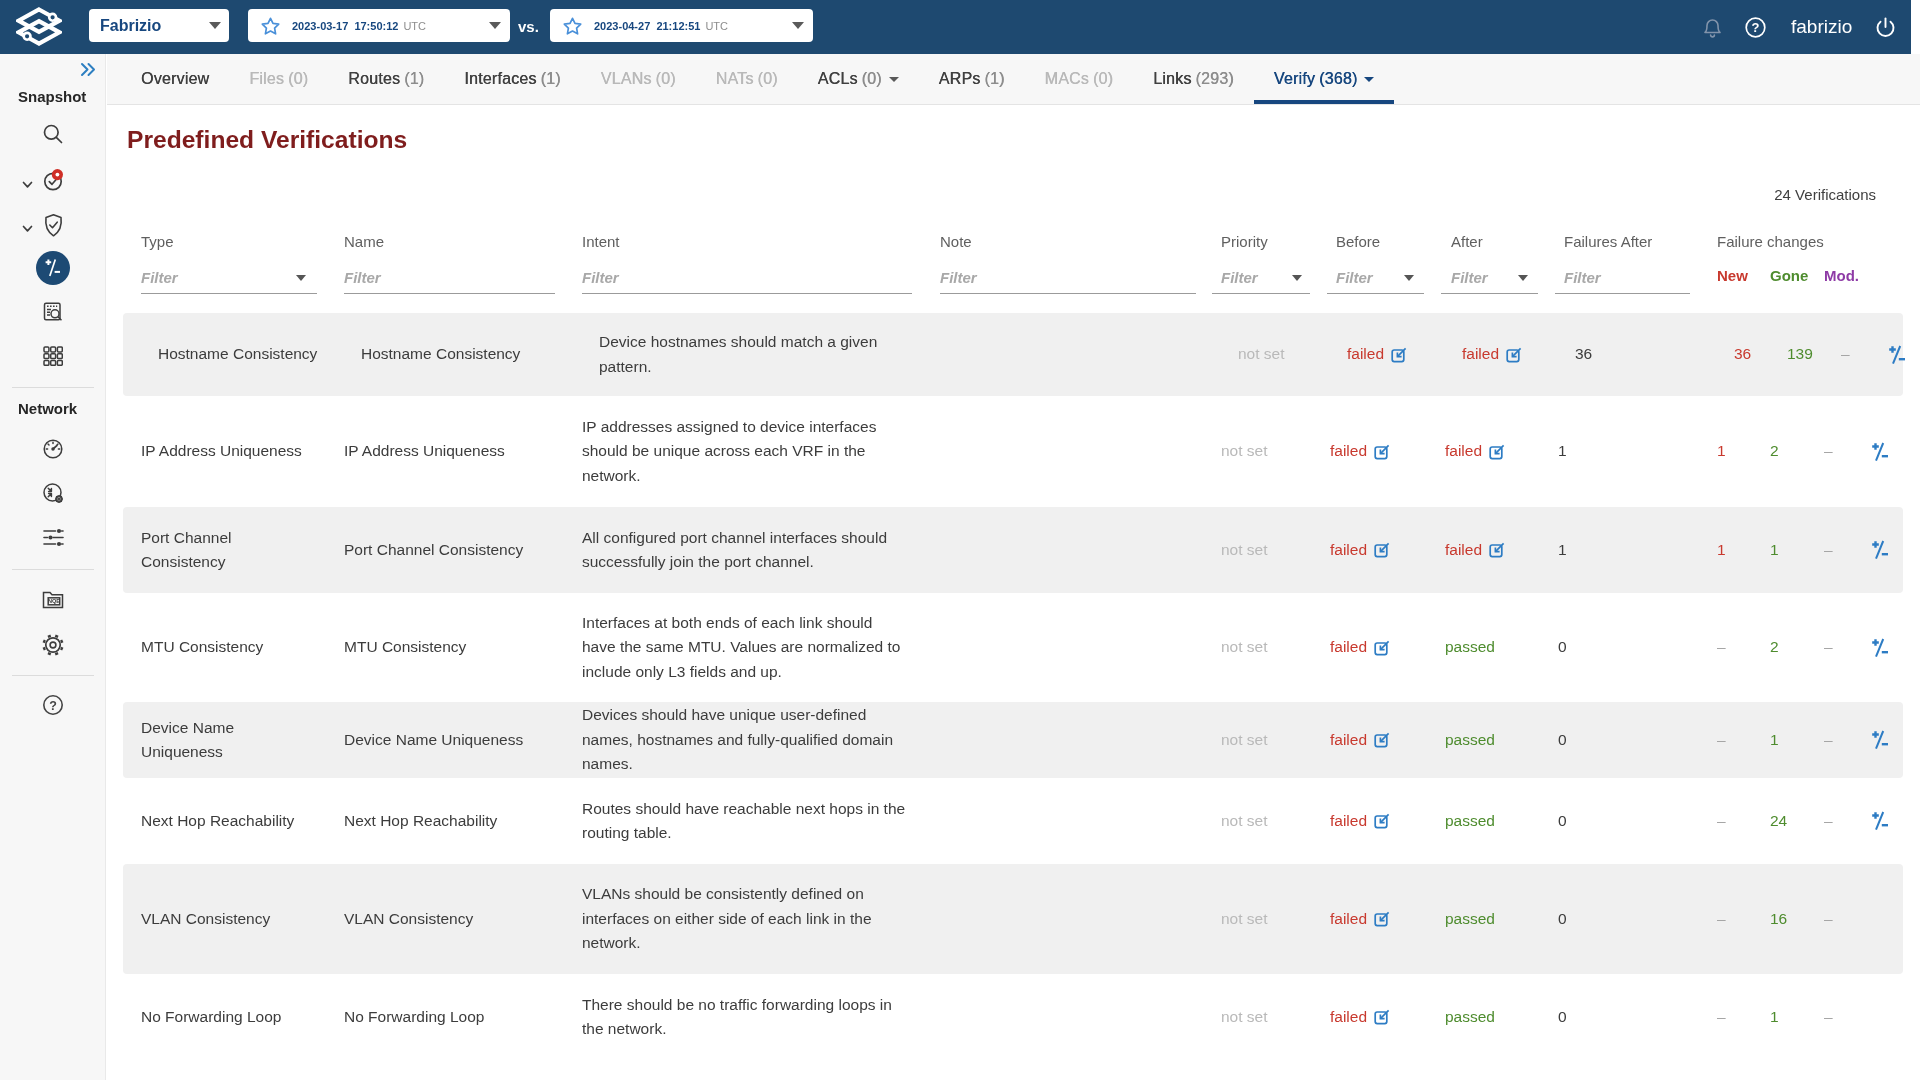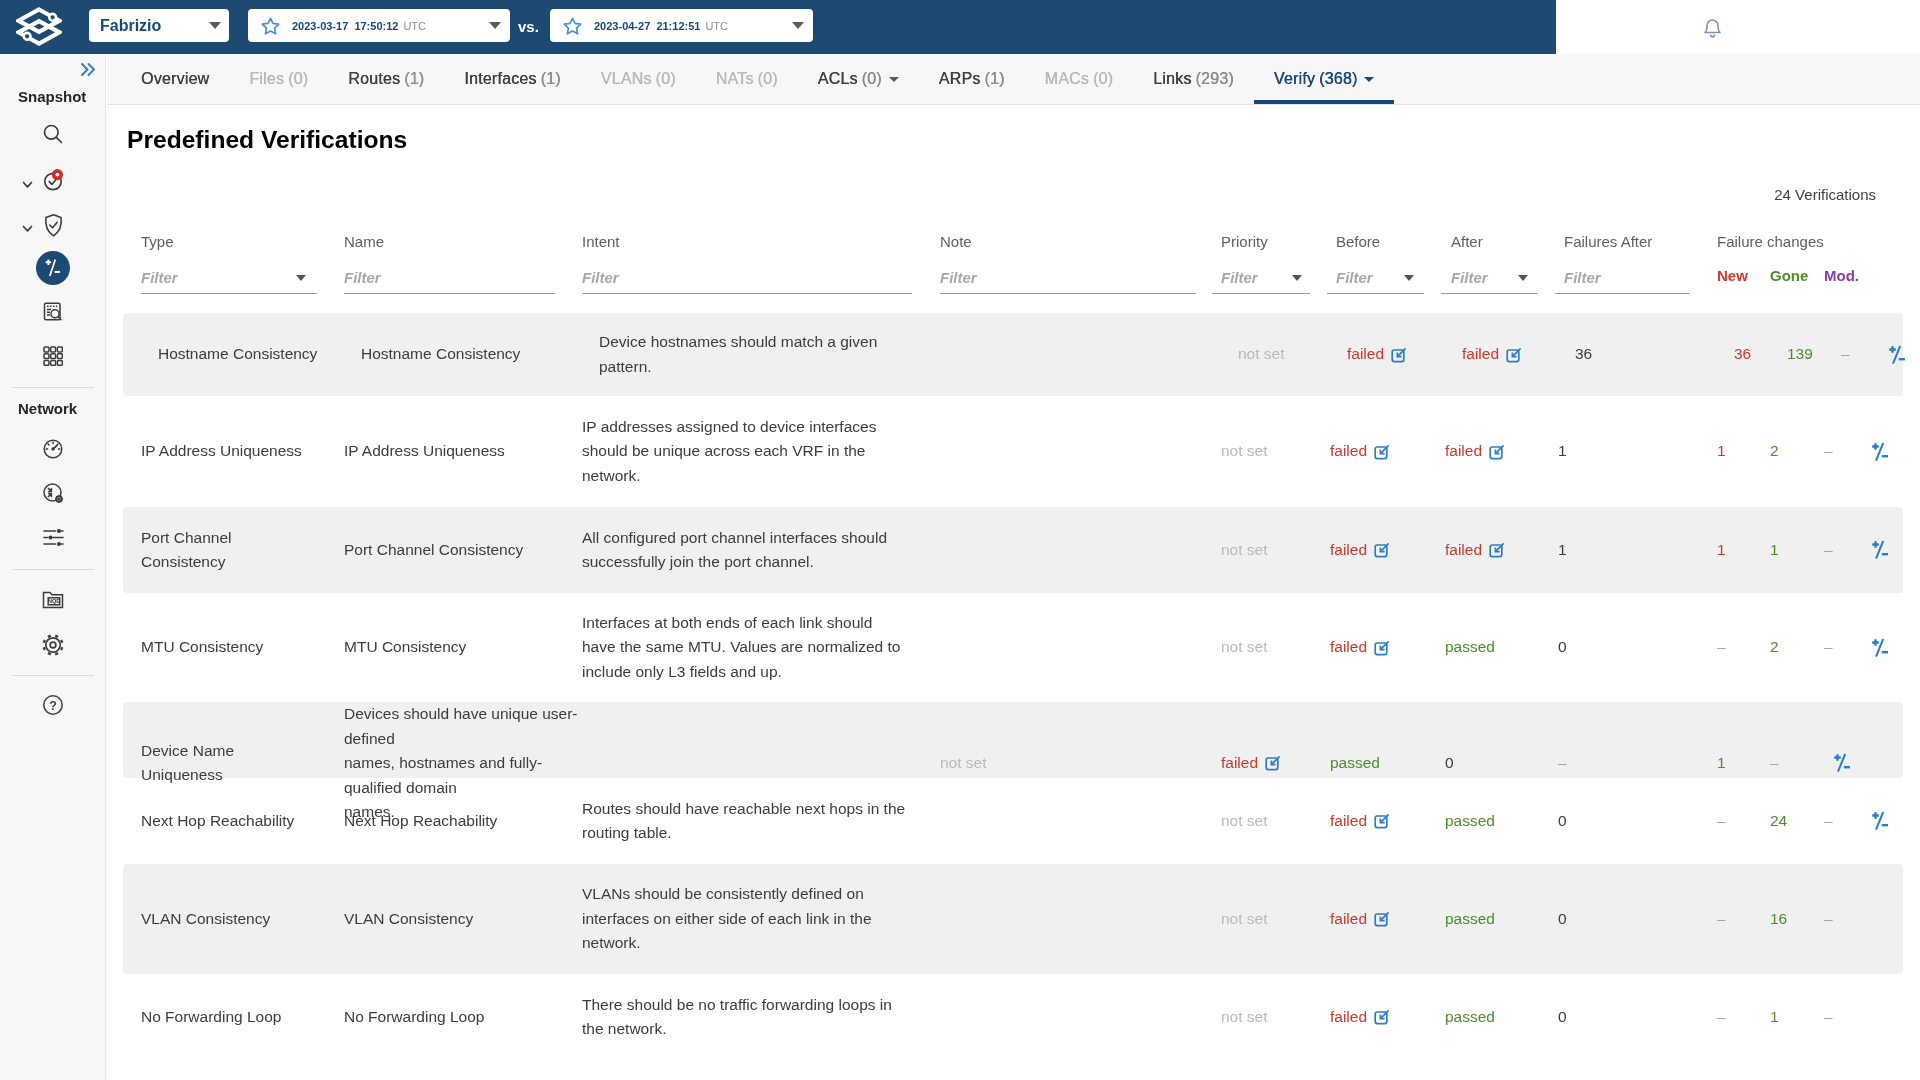--- a/index.html
+++ b/index.html
@@ -1,21 +1,21 @@
 <!DOCTYPE html>
 <html><head>
 <meta charset="utf-8">
 <style>
 * { margin:0; padding:0; box-sizing:border-box; }
 html,body { width:1920px; height:1080px; overflow:hidden; background:#fff;
   font-family:"Liberation Sans", sans-serif; }
 .abs { position:absolute; }
 
 
-#topbar { position:absolute; left:0; top:0; width:1556px; height:54px; background:#1e4970; }
+#topbar { position:absolute; left:0; top:0; width:1911px; height:54px; background:#1e4970; }
 .whitebox { position:absolute; top:9px; height:33px; background:#fff; border-radius:4px;
   display:flex; align-items:center; }
 #selUser { left:89px; width:140px; }
 #selUser .txt { margin-left:11px; font-size:16px; font-weight:bold; color:#17477f; }
 #date1 { left:248px; width:262px; }
 #date2 { left:550px; width:263px; }
 .datebox .star { margin-left:13px; }
 .datebox .dt { margin-left:12px; font-size:11px; font-weight:bold; color:#17477f; }
 .datebox .utc { margin-left:5px; font-size:11px; color:#8d8d8d; }
 .caret { width:0; height:0; border-left:6px solid transparent; border-right:6px solid transparent;
@@ -39,21 +39,21 @@
 .tab { display:flex; align-items:center; padding:0 20px; font-size:16px; letter-spacing:0.2px; color:#404040; white-space:nowrap; text-shadow:0.35px 0 0 currentColor; }
 .tab .cnt { color:#8d8d8d; margin-left:4px; }
 .tab.dis, .tab.dis .cnt { color:#b9b9b9; }
 .tab .tcaret { width:0; height:0; border-left:5px solid transparent; border-right:5px solid transparent;
   border-top:5px solid #595959; margin-left:7px; }
 .tab.active { color:#17477f; border-bottom:4px solid #17477f; padding-top:4px; }
 .tab.active .cnt { color:#17477f; }
 .tab.active .tcaret { border-top-color:#17477f; }
 
 
-#heading { position:absolute; left:127px; top:126px; font-size:24.6px; font-weight:bold; color:#000000; }
+#heading { position:absolute; left:127px; top:126px; font-size:24.6px; font-weight:bold; color:#7f1d1d; }
 #count24 { position:absolute; right:44px; top:186px; font-size:15px; color:#3f3f3f; }
 
 #thead { position:absolute; left:123px; top:233px; width:1780px; }
 .grid { display:grid; grid-template-columns:203px 238px 358px 281px 109px 115px 113px 159px 53px 54px 38px auto;
   padding-left:18px; }
 .hlbl { font-size:15px; color:#5f5f5f; }
 .hl6 { padding-left:6px; }
 #filters { position:absolute; left:123px; top:262px; width:1780px; }
 .fcell { position:relative; height:32px;font-weight:bold; }
 .fline { position:absolute; left:0; top:0; height:32px; border-bottom:1px solid #9b9b9b; }
@@ -471,20 +471,21 @@
       <div class="acell">
         <svg width="18" height="20" viewBox="0 0 18 20" fill="none" stroke="#2d7cc4">
           <path d="M4.5 1.2 V7.8 M1.2 4.5 H7.8" stroke-width="2.4"></path>
           <path d="M12.2 1 L5 18.6" stroke-width="2"></path>
           <path d="M10.8 14.2 H17" stroke-width="2.4"></path>
         </svg>
       </div>
     </div>
 <div class="row grid odd" style="height:76px;">
       <div class="cell">Device Name<br>Uniqueness</div>
+      <div class="cell">Device Name Uniqueness</div>
       <div class="cell">
         <span>Devices should have unique user-defined<br>names, hostnames and fully-qualified domain<br>names.</span>
       </div>
       <div class="cell"></div>
       <div class="cell notset">not set</div>
       <div class="cell">
         <span class="red">failed</span>
         <svg class="ficon" width="16" height="16" viewBox="0 0 16 16" fill="none" stroke="#2d7cc4" stroke-width="1.7">
           <rect x="1.2" y="3" width="11.6" height="11.6" rx="2"></rect>
           <path d="M14.6 1.4 L6.4 9.6"></path>

